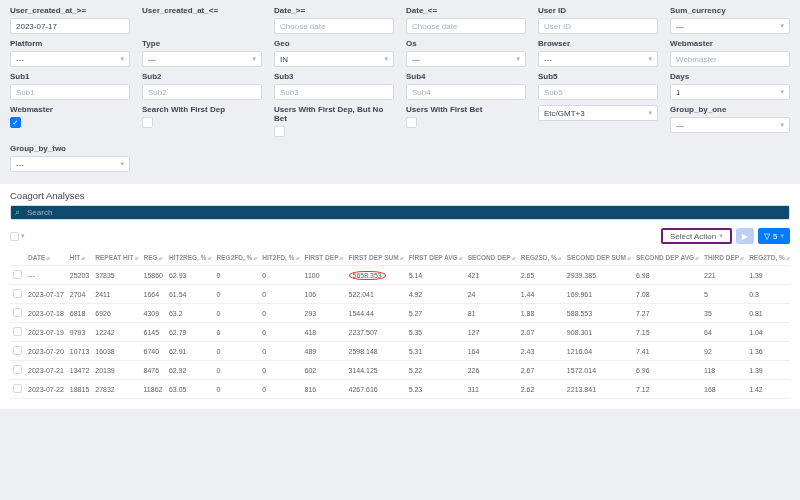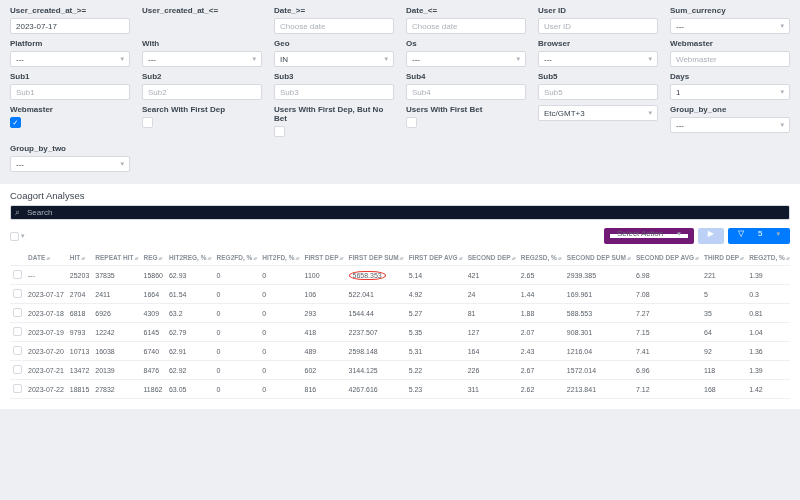--- a/index.html
+++ b/index.html
@@ -6,26 +6,26 @@
 body { background: #edeff2; font-size: 8.5px; color: #5a6169; width: 800px; height: 500px; overflow: hidden; }
 .filters { padding: 6px 10px 2px; display: grid; grid-template-columns: repeat(6, 1fr); gap: 5px 12px; }
 .field label { display: block; font-size: 8px; color: #3d4650; font-weight: 600; margin-bottom: 3px; }
 .ctrl { width: 100%; height: 16px; background: #fff; border: 1px solid #d6d9df; border-radius: 2px; padding: 0 5px; display: flex; align-items: center; justify-content: space-between; color: #aab0b9; font-size: 8px; }
 .ctrl.filled { color: #3d4650; }
 .caret { color: #aab0b9; font-size: 7px; }
 .check { width: 11px; height: 11px; border: 1px solid #d6d9df; border-radius: 2px; background: #fff; display: inline-block; }
 .check.on { background: #007bff; border-color: #007bff; color: #fff; text-align: center; line-height: 9px; font-size: 7px; }
 .panel { background: #fff; margin: 10px 0 0; padding: 6px 10px 10px; }
 .panel h3 { font-size: 9.5px; font-weight: 500; color: #3d4650; margin-bottom: 4px; }
-.search { width: 100%; height: 15px; background: #0f172a; border: 1px solid #d6d9df; border-radius: 2px; padding: 0 5px 0 16px; color: #aab0b9; font-size: 8px; position: relative; display: flex; align-items: center; }
+.search { width: 100%; height: 15px; background: #0c4a6e; border: 1px solid #d6d9df; border-radius: 2px; padding: 0 5px 0 16px; color: #aab0b9; font-size: 8px; position: relative; display: flex; align-items: center; }
 .search::before { content: "⌕"; position: absolute; left: 4px; color: #aab0b9; font-size: 9px; }
 .tools { display: flex; justify-content: space-between; align-items: center; margin: 8px 0 6px; }
 .selectbox { display: flex; align-items: center; gap: 2px; }
 .actions { display: flex; gap: 4px; }
-.btn { height: 16px; border: 6px solid #701a75; border-radius: 2px; background: #fff; display: flex; align-items: flex-end; padding: 0 7px; font-size: 8px; color: #5a6169; gap: 14px; }
+.btn { height: 16px; border: 2px solid #701a75; border-radius: 2px; background: #fff; display: flex; align-items: center; padding: 0 7px; font-size: 8px; color: #5a6169; gap: 3px; }
 .btn.p { background: #bcd1f5; border-color: #bcd1f5; color: #fff; padding: 0 4px; }
 .btn.b { background: #007bff; border-color: #007bff; color: #fff; padding: 0 4px; }
 .tablewrap { overflow-x: auto; }
 table { border-collapse: collapse; width: 100%; font-size: 7px; }
 th, td { padding: 4px 3px; text-align: left; white-space: nowrap; border-bottom: 1px solid #edeff2; color: #5a6169; }
 th { font-weight: 600; color: #8a919b; font-size: 6.5px; text-transform: uppercase; position: relative; }
 th .sort { font-size: 5px; color: #c5cad1; margin-left: 1px; letter-spacing: -1px; }
 td:first-child, th:first-child { width: 14px; }
 .circle { display: inline-block; border: 1.5px solid #e63a2e; border-radius: 50%/60%; padding: 0 3px; }
 .rowcheck { width: 9px; height: 9px; border: 1px solid #d6d9df; border-radius: 2px; background: #fff; display: inline-block; }
@@ -69,21 +69,21 @@
       </div>
     </div>
     <div class="field">
       <label>Platform</label>
       <div class="ctrl filled">
         <span>---</span>
         <span class="caret">▾</span>
       </div>
     </div>
     <div class="field">
-      <label>With</label>
+      <label>Type</label>
       <div class="ctrl filled">
         <span>---</span>
         <span class="caret">▾</span>
       </div>
     </div>
     <div class="field">
       <label>Geo</label>
       <div class="ctrl filled">
         <span>IN</span>
         <span class="caret">▾</span>

